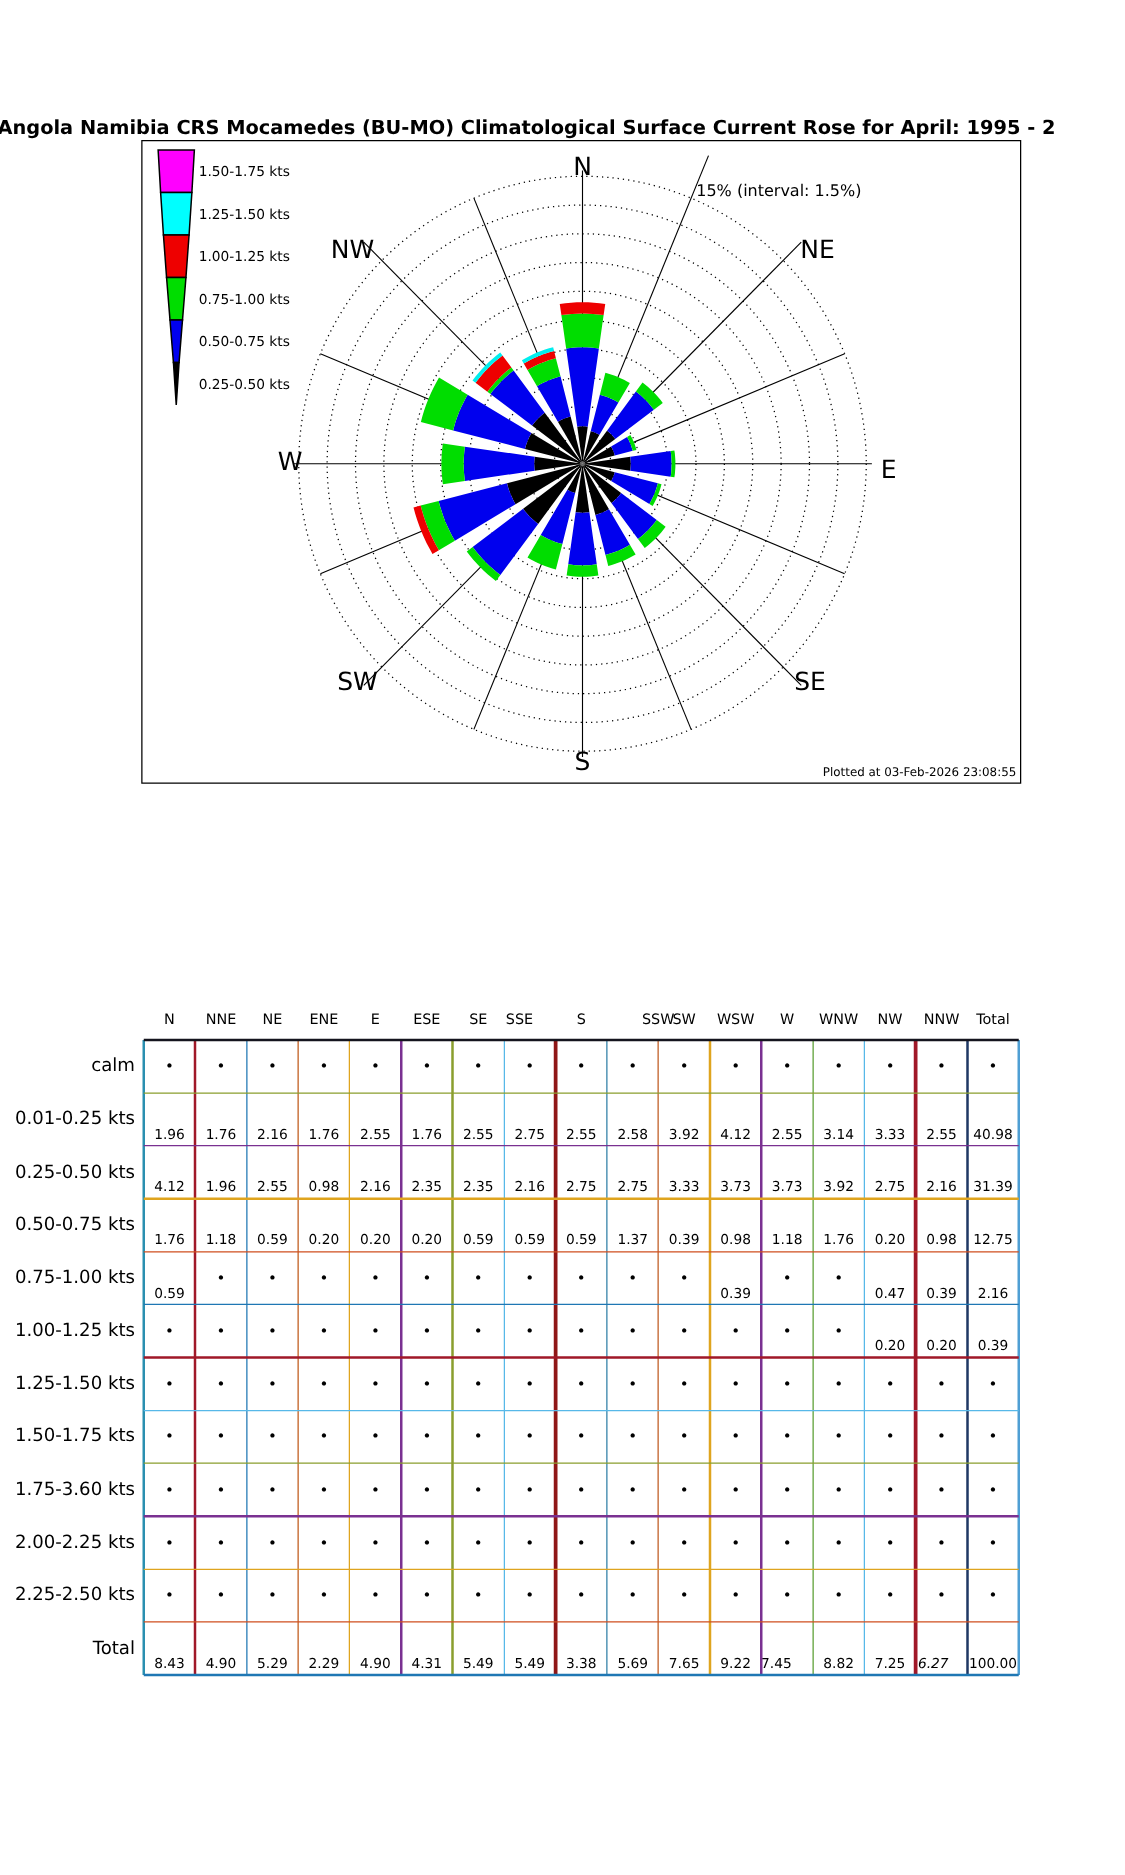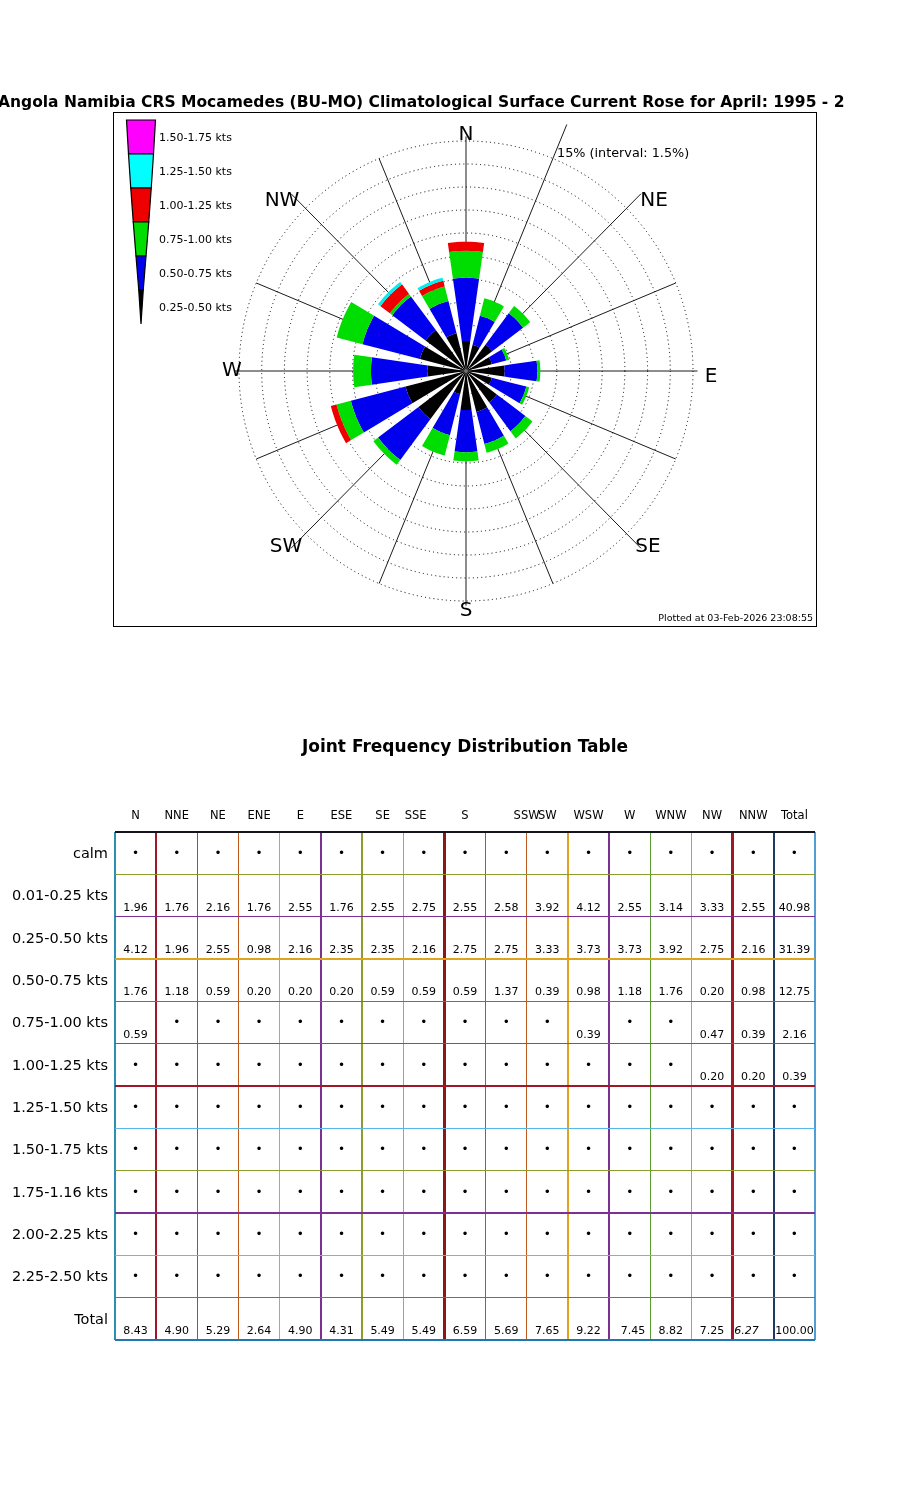--- a/index.html
+++ b/index.html
@@ -123,21 +123,20 @@
         <text x="45" y="96" font-size="11" fill="#000">1.00-1.25 kts</text>
         <polygon points="19.25,109 34.75,109 32,143 22,143" fill="#00dd00" stroke="#000" stroke-width="1.2"></polygon>
         <text x="45" y="130" font-size="11" fill="#000">0.75-1.00 kts</text>
         <polygon points="22,143 32,143 29.25,177 24.75,177" fill="#0000ee" stroke="#000" stroke-width="1.2"></polygon>
         <text x="45" y="164" font-size="11" fill="#000">0.50-0.75 kts</text>
         <polygon points="24.75,177 29.25,177 27,211 27,211" fill="#000000" stroke="#000" stroke-width="1.2"></polygon>
         <text x="45" y="198" font-size="11" fill="#000">0.25-0.50 kts</text>
       </svg>
   </div>
 
-  <div id="table-title">Joint Frequency Distribution Table</div>
 
   <div id="jfd">
       <div class="hdr" style="left: 0px; width: 41.1765px;">N</div>
       <div class="hdr" style="left: 41.1765px; width: 41.1765px;">NNE</div>
       <div class="hdr" style="left: 82.3529px; width: 41.1765px;">NE</div>
       <div class="hdr" style="left: 123.529px; width: 41.1765px;">ENE</div>
       <div class="hdr" style="left: 164.706px; width: 41.1765px;">E</div>
       <div class="hdr" style="left: 205.882px; width: 41.1765px;">ESE</div>
       <div class="hdr" style="left: 247.059px; width: 41.1765px;">SE</div>
       <div class="hdr" style="left: 280px; width: 41.1765px;">SSE</div>
@@ -287,21 +286,21 @@
       <div class="cell dot" style="left: 288.235px; top: 296.333px; width: 41.1765px; height: 42.3333px;">•</div>
       <div class="cell dot" style="left: 329.412px; top: 296.333px; width: 41.1765px; height: 42.3333px;">•</div>
       <div class="cell dot" style="left: 370.588px; top: 296.333px; width: 41.1765px; height: 42.3333px;">•</div>
       <div class="cell dot" style="left: 411.765px; top: 296.333px; width: 41.1765px; height: 42.3333px;">•</div>
       <div class="cell dot" style="left: 452.941px; top: 296.333px; width: 41.1765px; height: 42.3333px;">•</div>
       <div class="cell dot" style="left: 494.118px; top: 296.333px; width: 41.1765px; height: 42.3333px;">•</div>
       <div class="cell dot" style="left: 535.294px; top: 296.333px; width: 41.1765px; height: 42.3333px;">•</div>
       <div class="cell dot" style="left: 576.471px; top: 296.333px; width: 41.1765px; height: 42.3333px;">•</div>
       <div class="cell dot" style="left: 617.647px; top: 296.333px; width: 41.1765px; height: 42.3333px;">•</div>
       <div class="cell dot" style="left: 658.824px; top: 296.333px; width: 41.1765px; height: 42.3333px;">•</div>
-      <div class="rlabel" style="top: 338.667px; height: 42.3333px;">1.75-1.16 kts</div>
+      <div class="rlabel" style="top: 338.667px; height: 42.3333px;">1.75-3.60 kts</div>
       <div class="cell dot" style="left: 0px; top: 338.667px; width: 41.1765px; height: 42.3333px;">•</div>
       <div class="cell dot" style="left: 41.1765px; top: 338.667px; width: 41.1765px; height: 42.3333px;">•</div>
       <div class="cell dot" style="left: 82.3529px; top: 338.667px; width: 41.1765px; height: 42.3333px;">•</div>
       <div class="cell dot" style="left: 123.529px; top: 338.667px; width: 41.1765px; height: 42.3333px;">•</div>
       <div class="cell dot" style="left: 164.706px; top: 338.667px; width: 41.1765px; height: 42.3333px;">•</div>
       <div class="cell dot" style="left: 205.882px; top: 338.667px; width: 41.1765px; height: 42.3333px;">•</div>
       <div class="cell dot" style="left: 247.059px; top: 338.667px; width: 41.1765px; height: 42.3333px;">•</div>
       <div class="cell dot" style="left: 288.235px; top: 338.667px; width: 41.1765px; height: 42.3333px;">•</div>
       <div class="cell dot" style="left: 329.412px; top: 338.667px; width: 41.1765px; height: 42.3333px;">•</div>
       <div class="cell dot" style="left: 370.588px; top: 338.667px; width: 41.1765px; height: 42.3333px;">•</div>
@@ -345,30 +344,30 @@
       <div class="cell dot" style="left: 452.941px; top: 423.333px; width: 41.1765px; height: 42.3333px;">•</div>
       <div class="cell dot" style="left: 494.118px; top: 423.333px; width: 41.1765px; height: 42.3333px;">•</div>
       <div class="cell dot" style="left: 535.294px; top: 423.333px; width: 41.1765px; height: 42.3333px;">•</div>
       <div class="cell dot" style="left: 576.471px; top: 423.333px; width: 41.1765px; height: 42.3333px;">•</div>
       <div class="cell dot" style="left: 617.647px; top: 423.333px; width: 41.1765px; height: 42.3333px;">•</div>
       <div class="cell dot" style="left: 658.824px; top: 423.333px; width: 41.1765px; height: 42.3333px;">•</div>
       <div class="rlabel" style="top: 465.667px; height: 42.3333px;">Total</div>
       <div class="cell num" style="left: 0px; top: 465.667px; width: 41.1765px; height: 42.3333px;">8.43</div>
       <div class="cell num" style="left: 41.1765px; top: 465.667px; width: 41.1765px; height: 42.3333px;">4.90</div>
       <div class="cell num" style="left: 82.3529px; top: 465.667px; width: 41.1765px; height: 42.3333px;">5.29</div>
-      <div class="cell num" style="left: 123.529px; top: 465.667px; width: 41.1765px; height: 42.3333px;">2.64</div>
+      <div class="cell num" style="left: 123.529px; top: 465.667px; width: 41.1765px; height: 42.3333px;">2.29</div>
       <div class="cell num" style="left: 164.706px; top: 465.667px; width: 41.1765px; height: 42.3333px;">4.90</div>
       <div class="cell num" style="left: 205.882px; top: 465.667px; width: 41.1765px; height: 42.3333px;">4.31</div>
       <div class="cell num" style="left: 247.059px; top: 465.667px; width: 41.1765px; height: 42.3333px;">5.49</div>
       <div class="cell num" style="left: 288.235px; top: 465.667px; width: 41.1765px; height: 42.3333px;">5.49</div>
-      <div class="cell num" style="left: 329.412px; top: 465.667px; width: 41.1765px; height: 42.3333px;">6.59</div>
+      <div class="cell num" style="left: 329.412px; top: 465.667px; width: 41.1765px; height: 42.3333px;">3.38</div>
       <div class="cell num" style="left: 370.588px; top: 465.667px; width: 41.1765px; height: 42.3333px;">5.69</div>
       <div class="cell num" style="left: 411.765px; top: 465.667px; width: 41.1765px; height: 42.3333px;">7.65</div>
       <div class="cell num" style="left: 452.941px; top: 465.667px; width: 41.1765px; height: 42.3333px;">9.22</div>
-      <div class="cell num" style="left: 491px; top: 465.667px; width: 41.1765px; height: 42.3333px; padding-left: 13px;">7.45</div>
+      <div class="cell num" style="left: 479px; top: 465.667px; width: 41.1765px; height: 42.3333px; padding-left: 13px;">7.45</div>
       <div class="cell num" style="left: 535.294px; top: 465.667px; width: 41.1765px; height: 42.3333px;">8.82</div>
       <div class="cell num" style="left: 576.471px; top: 465.667px; width: 41.1765px; height: 42.3333px;">7.25</div>
       <div class="cell num" style="left: 611px; top: 465.667px; width: 41.1765px; height: 42.3333px; font-style: italic;">6.27</div>
       <div class="cell num" style="left: 658.824px; top: 465.667px; width: 41.1765px; height: 42.3333px;">100.00</div>
       <div class="vl" style="left: -1px; top: 0px; width: 2px; height: 508px; background: rgb(42, 143, 176);"></div>
       <div class="vl" style="left: 39.9265px; top: 0px; width: 2.5px; height: 508px; background: rgb(160, 24, 40);"></div>
       <div class="vl" style="left: 81.6529px; top: 0px; width: 1.4px; height: 508px; background: rgb(31, 119, 180);"></div>
       <div class="vl" style="left: 122.829px; top: 0px; width: 1.4px; height: 508px; background: rgb(192, 90, 26);"></div>
       <div class="vl" style="left: 164.006px; top: 0px; width: 1.4px; height: 508px; background: rgb(223, 164, 30);"></div>
       <div class="vl" style="left: 205.182px; top: 0px; width: 1.4px; height: 508px; background: rgb(122, 49, 145);"></div>

